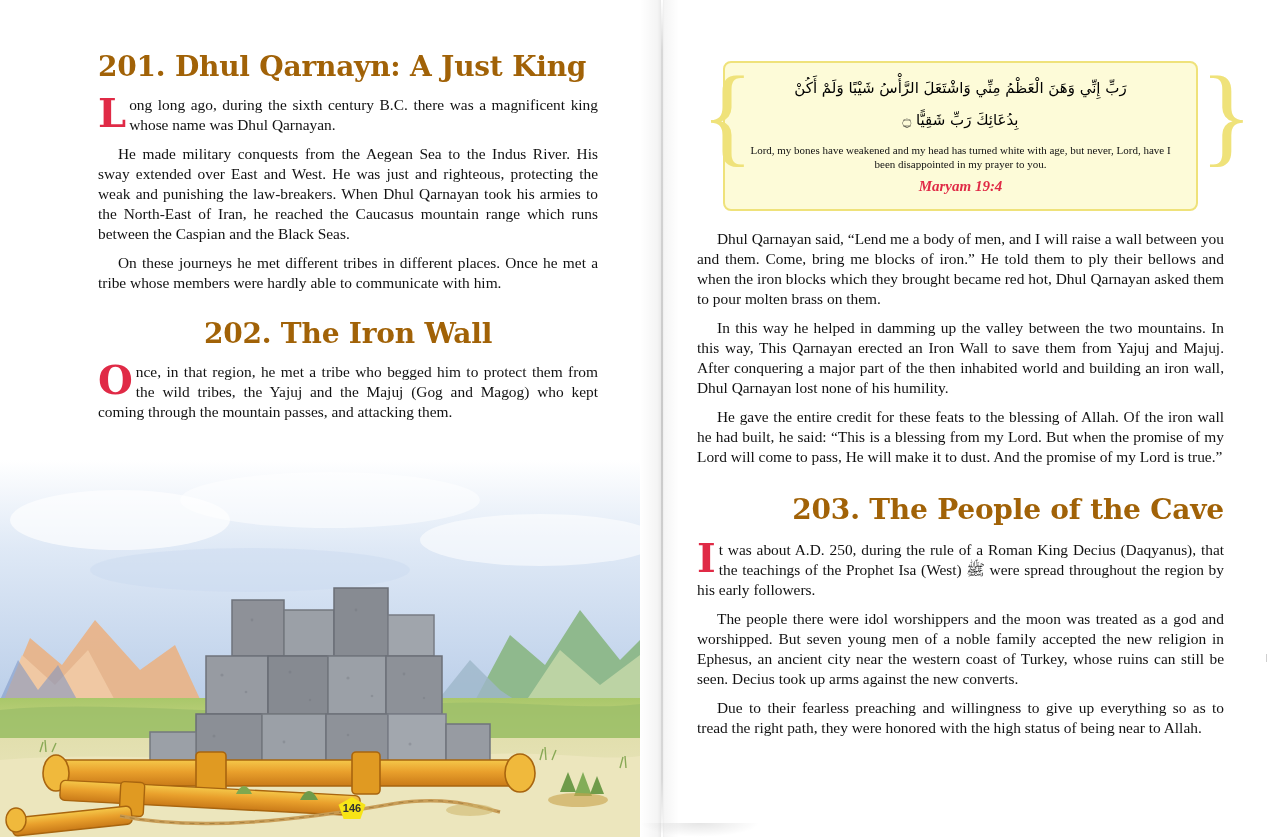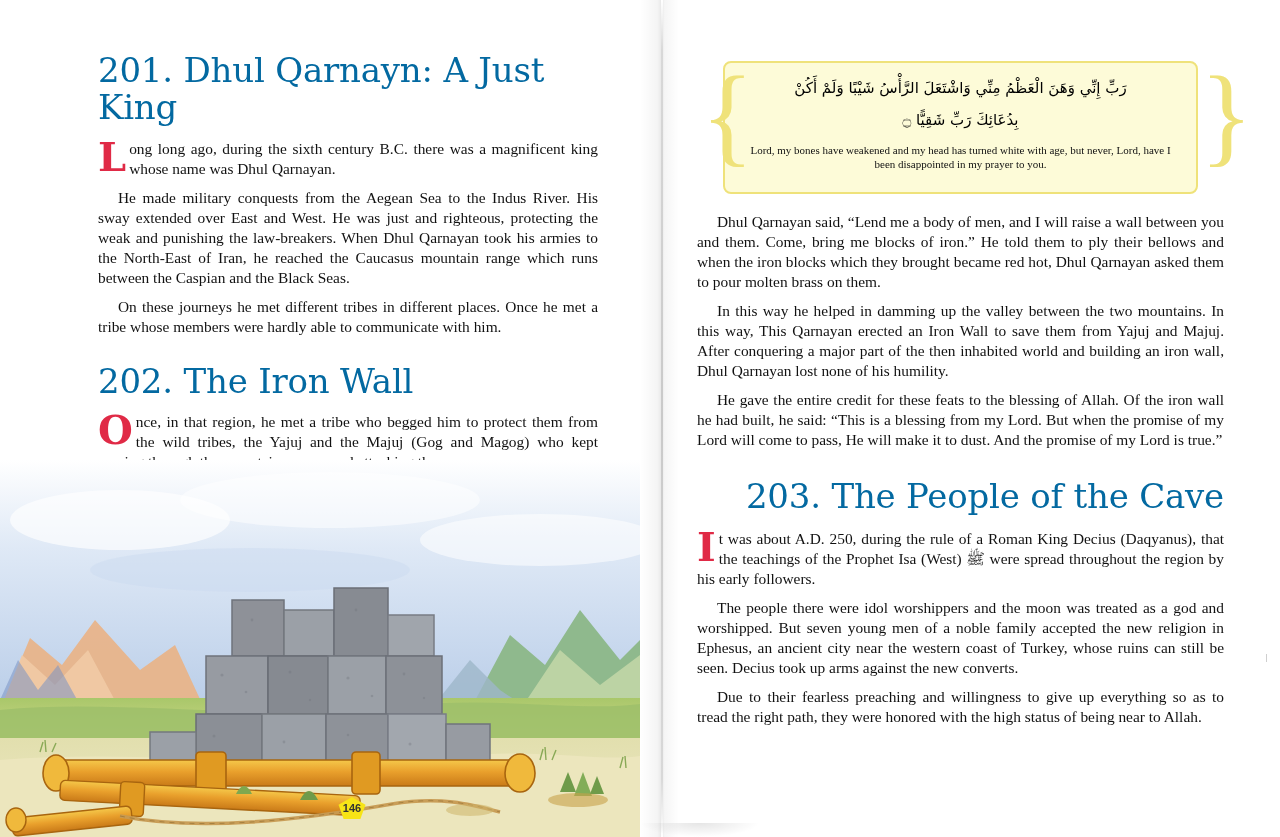--- a/index.html
+++ b/index.html
@@ -64,28 +64,29 @@
   }
   .col-inner-right {
     position: absolute;
     left: 35px;
     top: 52px;
     width: 527px;
   }
 
   h2.chapter {
     margin: 0 0 12px 0;
-    color: #0369a1;
+    color: #a16207;
     font-family: "DejaVu Serif", serif;
-    font-weight: normal;
-    font-size: 34px;
+    font-weight: bold;
+    font-size: 28px;
     letter-spacing: -0.2px;
     line-height: 1.1;
   }
   h2.chapter.center {
+    text-align: center;
   }
   h2.chapter.right-al {
     text-align: right;
   }
 
   p.body {
     margin: 0 0 9px 0;
     font-size: 15.4px;
     line-height: 1.30;
     text-align: justify;
@@ -354,20 +355,21 @@
   <div class="page-right">
     <div class="col-inner-right">
 
       <div class="verse-wrap">
         <div class="brace left">{</div>
         <div class="brace right">}</div>
         <div class="verse-box">
           <div class="verse-arabic">رَبِّ إِنِّي وَهَنَ الْعَظْمُ مِنِّي وَاشْتَعَلَ الرَّأْسُ شَيْبًا وَلَمْ أَكُنْ</div>
           <div class="verse-arabic" style="margin-top:-4px;">بِدُعَائِكَ رَبِّ شَقِيًّا ۝</div>
           <div class="verse-trans">Lord, my bones have weakened and my head has turned white with age, but never, Lord, have I been disappointed in my prayer to you.</div>
+          <div class="verse-ref">Maryam 19:4</div>
         </div>
       </div>
 
       <p class="body">Dhul Qarnayan said, “Lend me a body of men, and I will raise a wall between you and them. Come, bring me blocks of iron.” He told them to ply their bellows and when the iron blocks which they brought became red hot, Dhul Qarnayan asked them to pour molten brass on them.</p>
       <p class="body">In this way he helped in damming up the valley between the two mountains. In this way, This Qarnayan erected an Iron Wall to save them from Yajuj and Majuj. After conquering a major part of the then inhabited world and building an iron wall, Dhul Qarnayan lost none of his humility.</p>
       <p class="body">He gave the entire credit for these feats to the blessing of Allah. Of the iron wall he had built, he said: “This is a blessing from my Lord. But when the promise of my Lord will come to pass, He will make it to dust. And the promise of my Lord is true.”</p>
 
       <h2 class="chapter right-al" style="margin-top:28px; margin-bottom:14px;">203. The People of the Cave</h2>
 
       <p class="body dropcap"><span class="dc">I</span><span>t was about A.D. 250, during the rule of a Roman King Decius (Daqyanus), that the teachings of the Prophet Isa (West) ﷺ were spread throughout the region by his early followers.</span></p>

